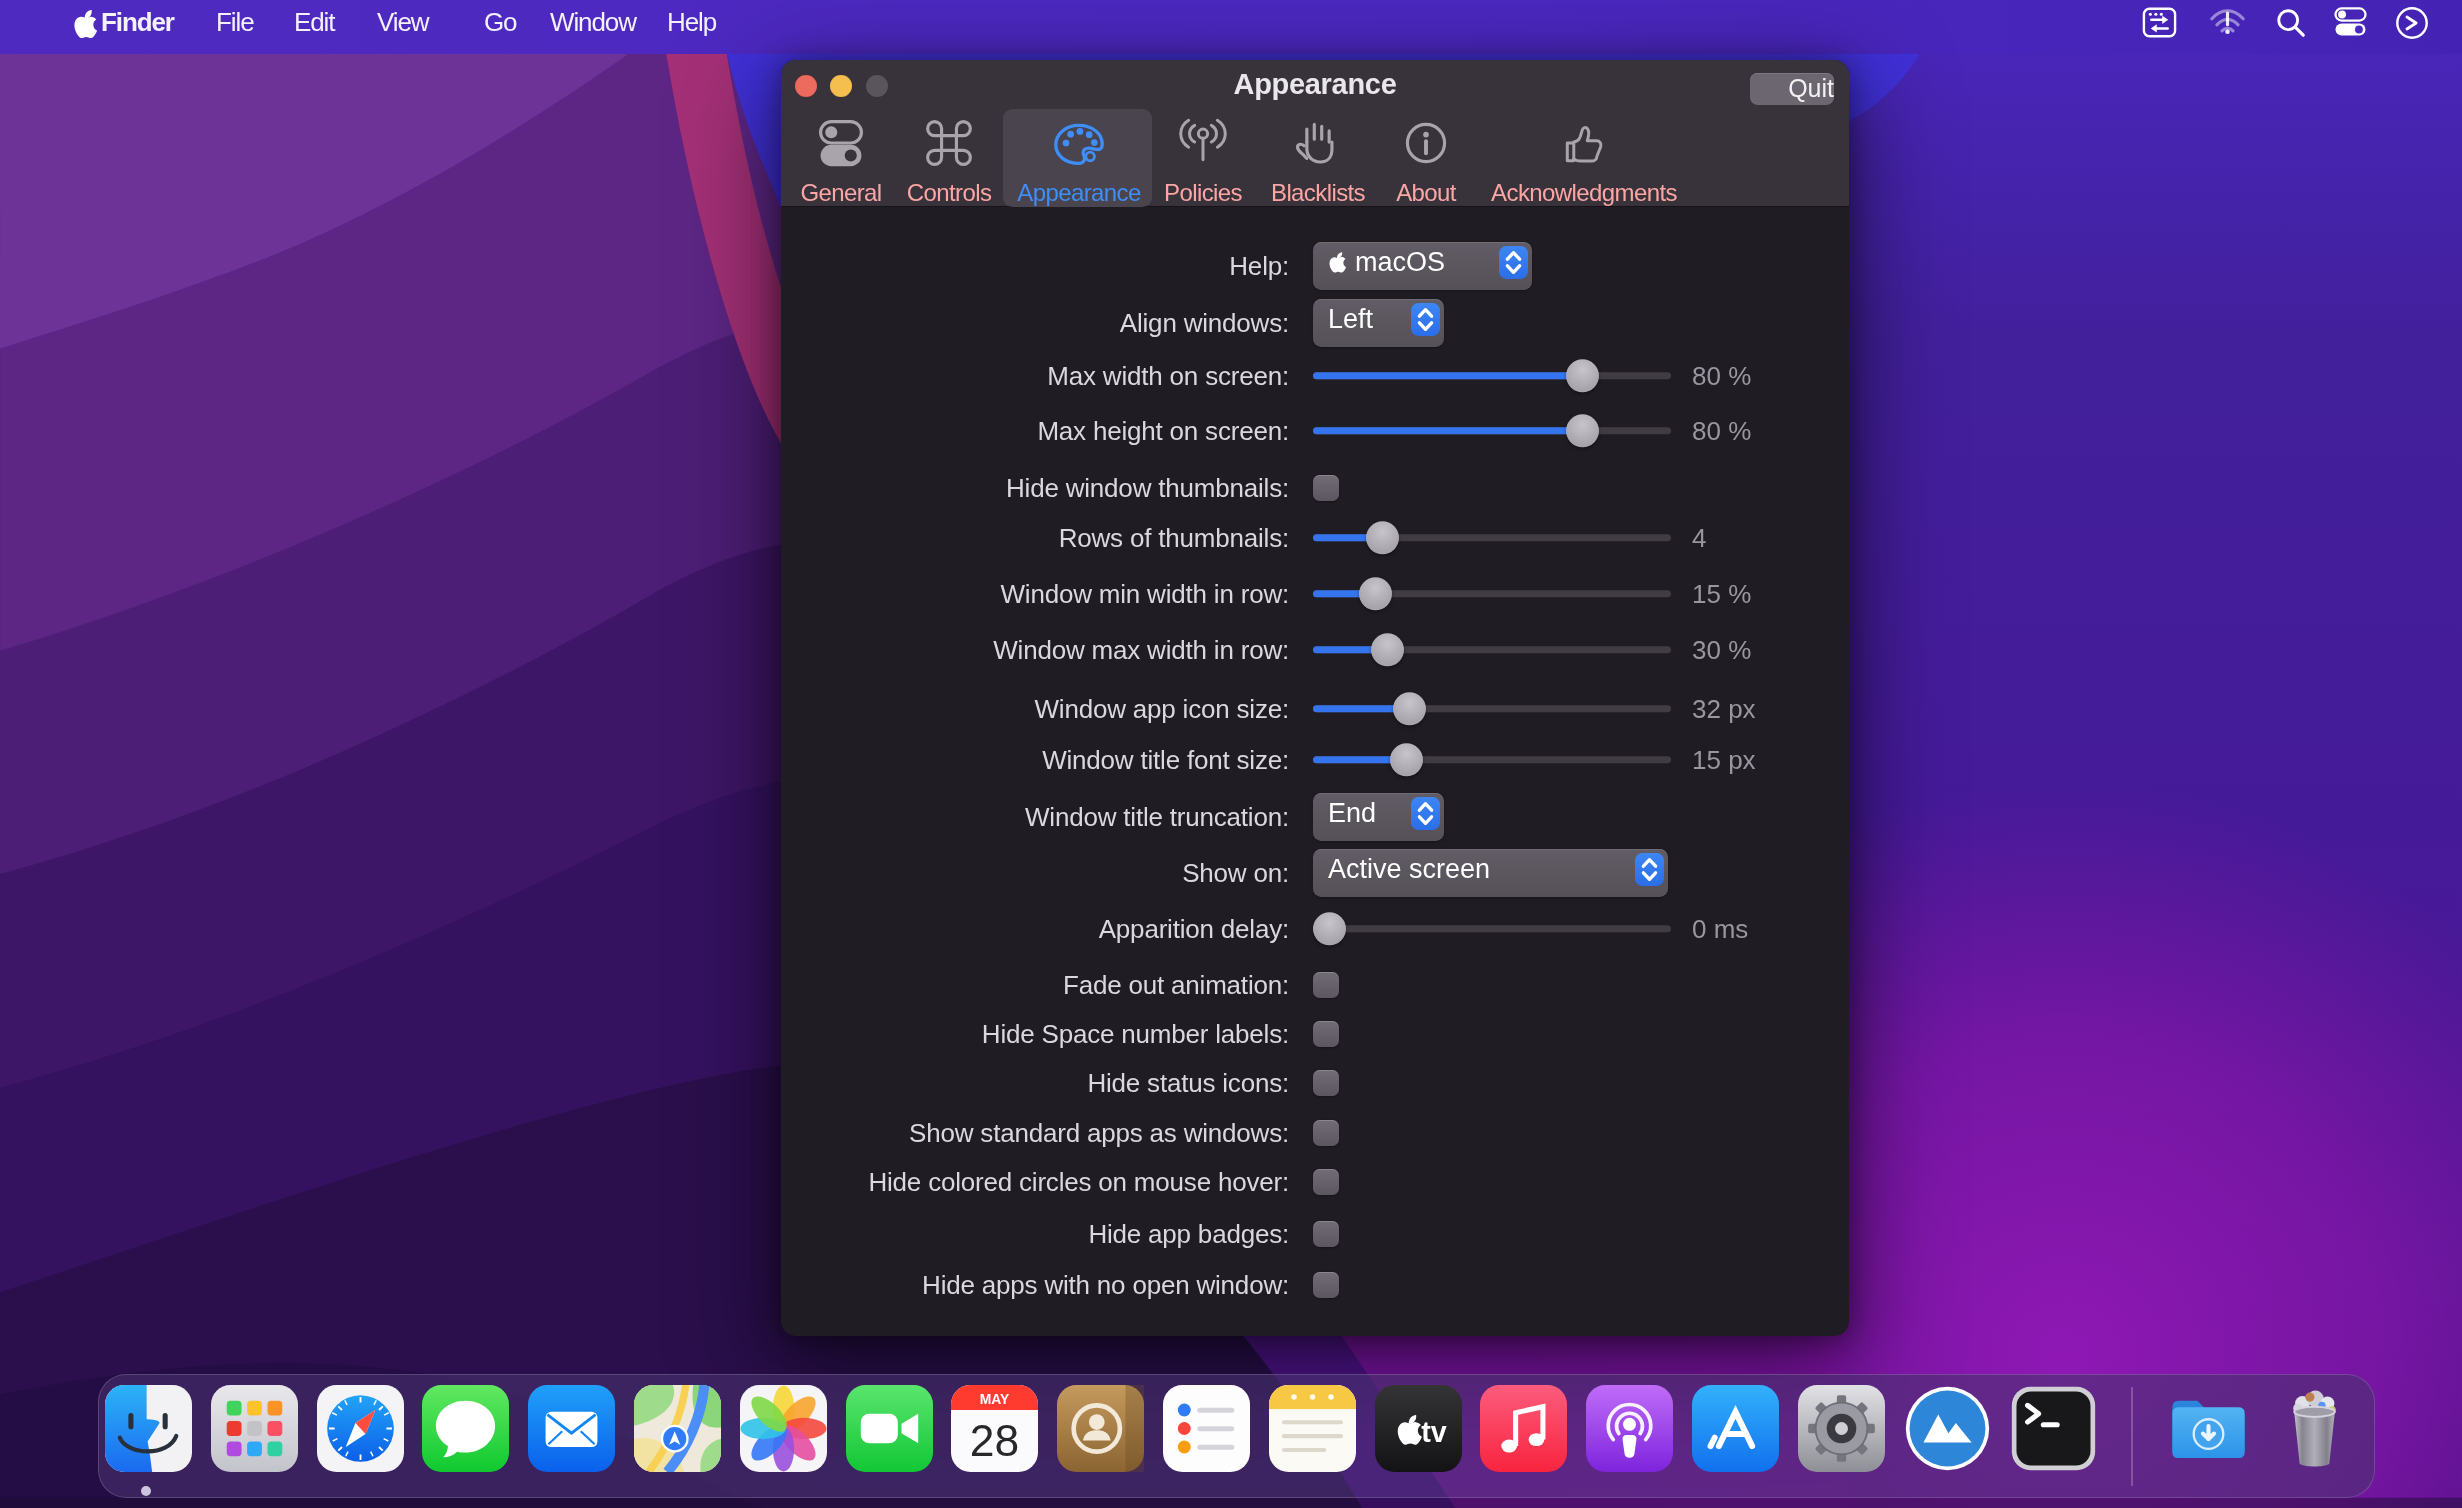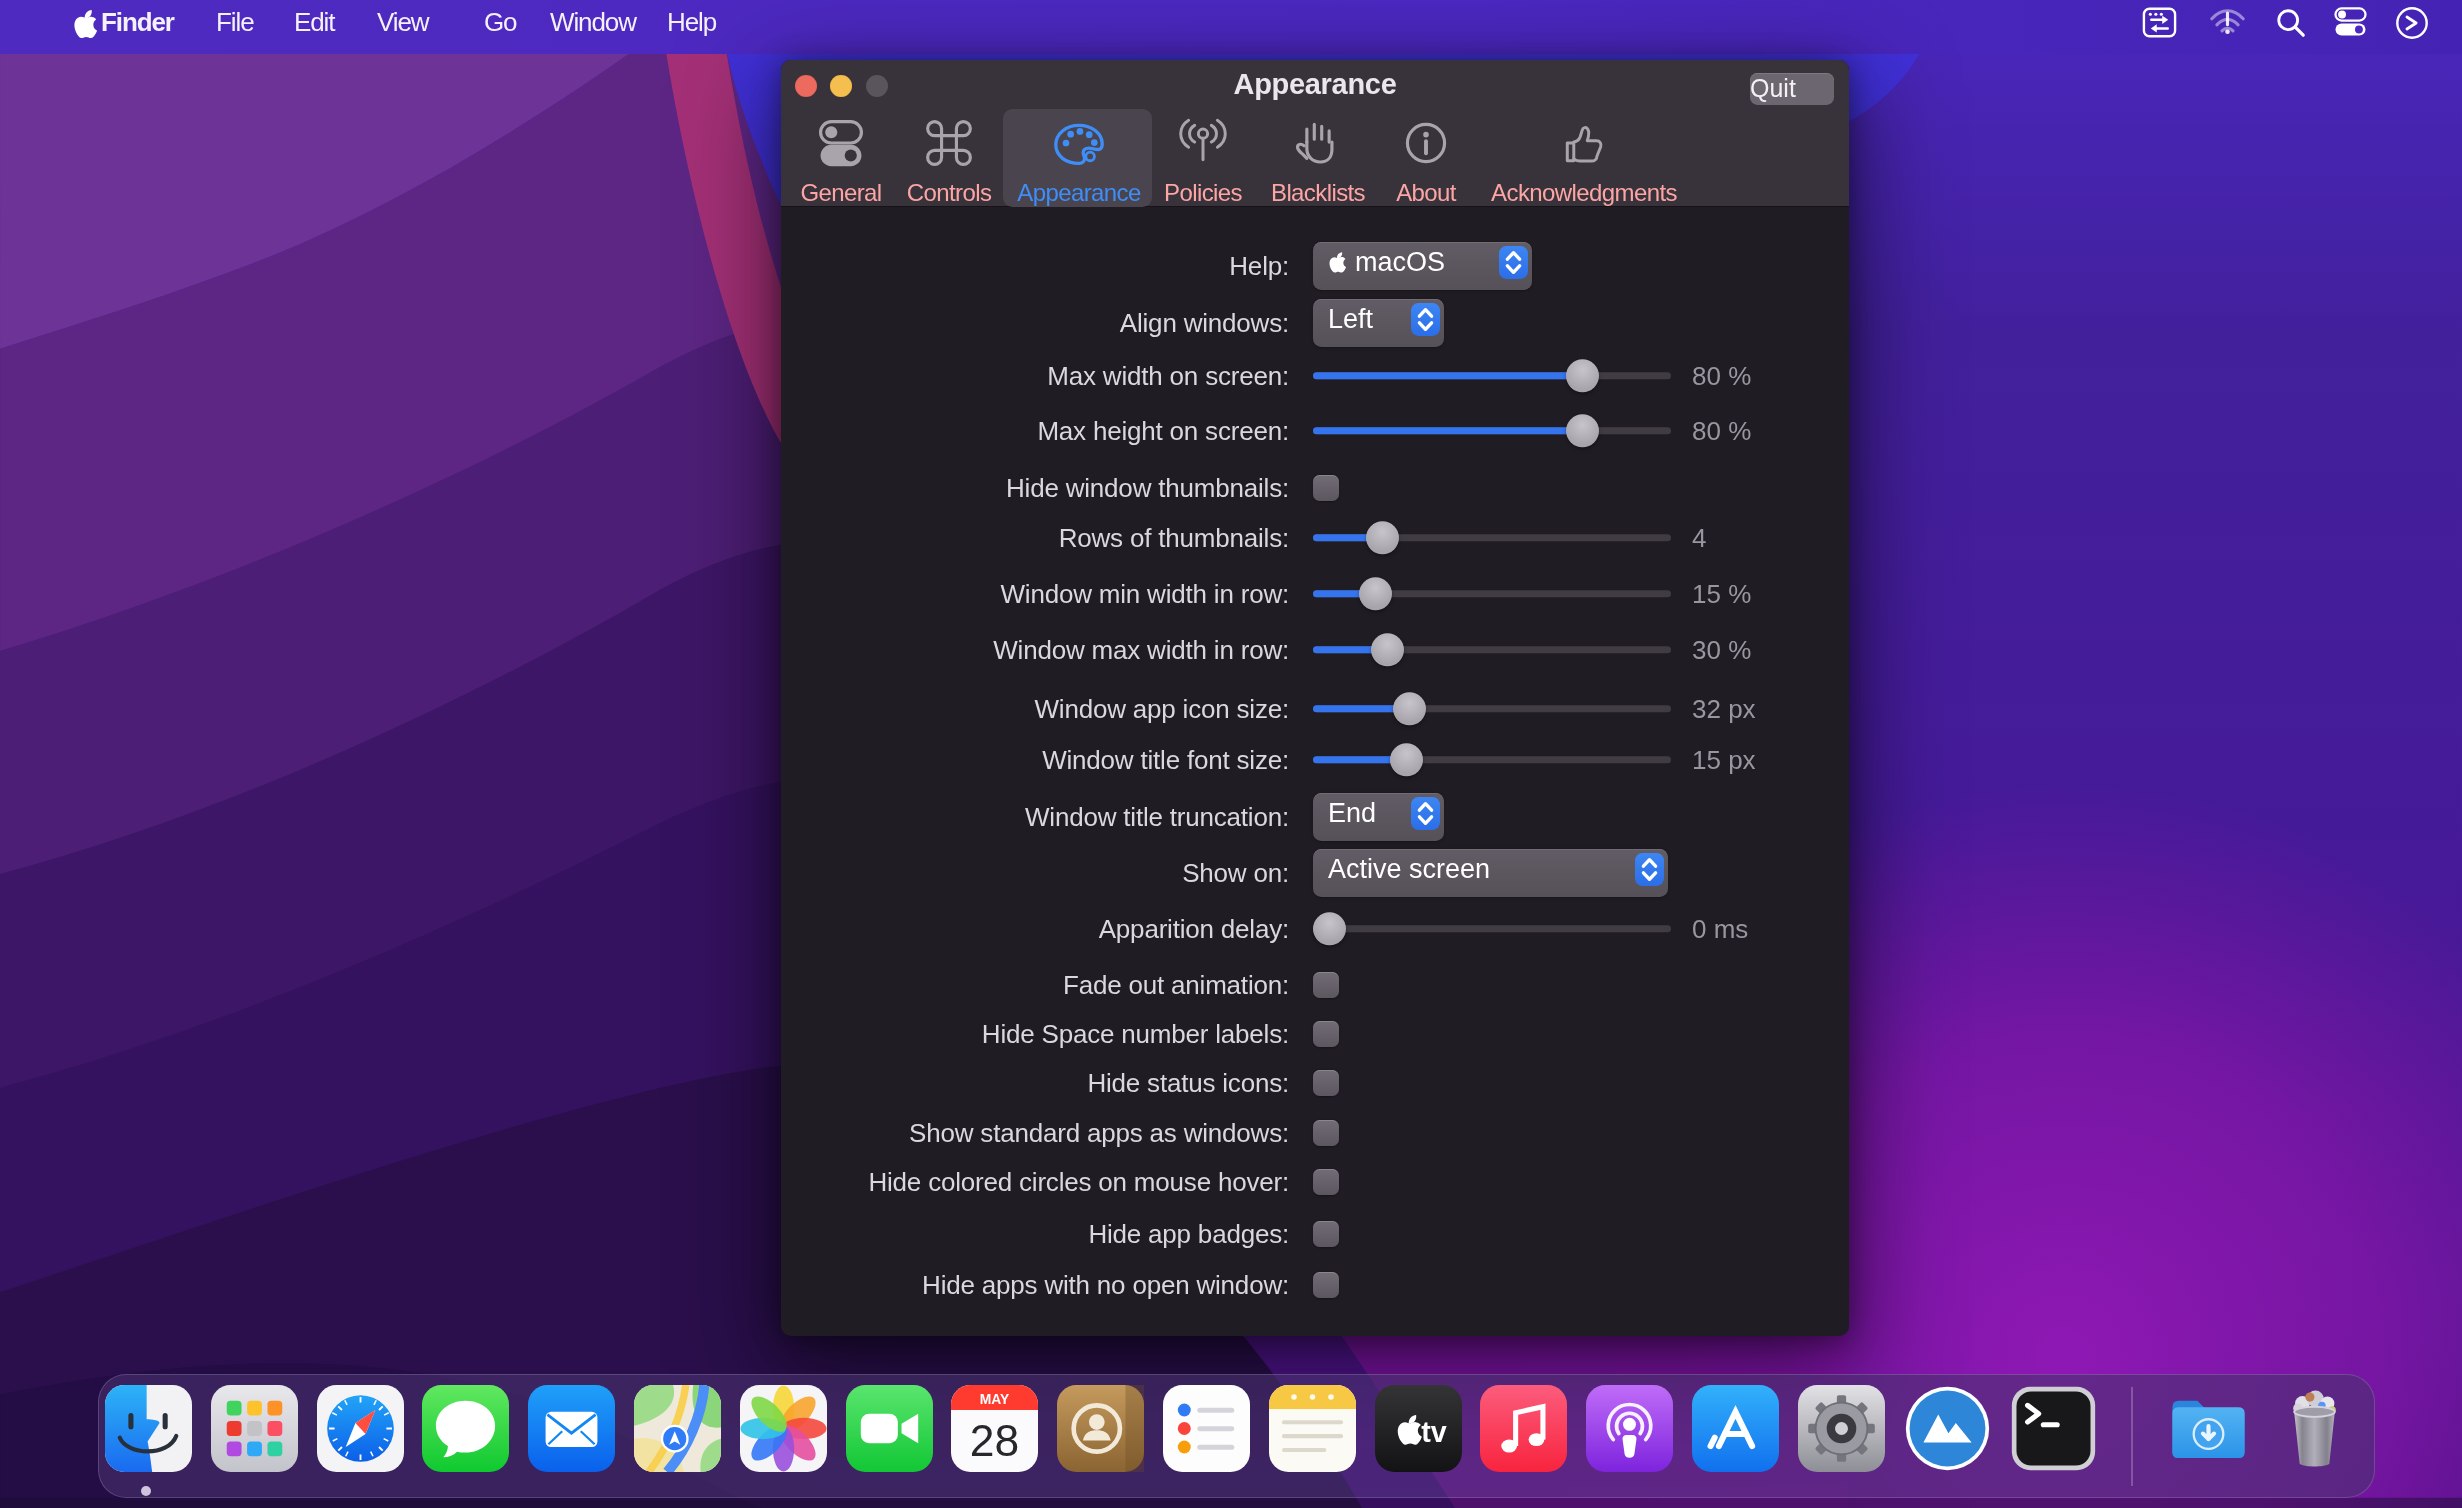--- a/index.html
+++ b/index.html
@@ -1,24 +1,24 @@
 <!DOCTYPE html>
 <html style="font-size:15px"><head><meta charset="utf-8">
 <style>
 *{margin:0;padding:0;box-sizing:border-box}
 html,body{width:2462px;height:1508px;overflow:hidden;background:#44209e;font-family:"Liberation Sans",sans-serif}
 #wp{position:absolute;left:0;top:0}
 #menubar{position:absolute;left:0;top:0;width:2462px;height:54px;background:linear-gradient(90deg,#4e2ac0,#4c28c2 60%,#4423b4);color:#f4f1fb;font-size:26px;letter-spacing:-1.1px}
 .mi{position:absolute;top:0;height:45px;line-height:45px;white-space:nowrap}
 .sic{position:absolute;top:5.6px}
-#win{position:absolute;left:781px;top:60px;width:1068px;height:1276px;border-radius:10px;overflow:hidden;box-shadow:0 28px 93px 11px rgba(0,0,0,.5),0 3.7px 28px rgba(0,0,0,.4);background:#201c23}
+#win{position:absolute;left:781px;top:60px;width:1068px;height:1276px;border-radius:15px;overflow:hidden;box-shadow:0 28px 93px 11px rgba(0,0,0,.5),0 3.7px 28px rgba(0,0,0,.4);background:#201c23}
 #tb{position:absolute;left:0;top:0;width:100%;height:147px;background:#38333a;border-bottom:0.9px solid #161218}
 .tl{position:absolute;top:15px;width:22px;height:22px;border-radius:50%}
 #title{position:absolute;left:0;top:8.4px;width:100%;text-align:center;font-size:29px;font-weight:bold;color:#e9e7ec;letter-spacing:-0.3px}
-#quit{position:absolute;left:969px;top:13px;width:84px;height:32px;border-radius:7.4px;background:#6b6670;color:#f2f1f4;font-size:25px;text-align:left;line-height:31px;box-shadow:inset 0 0.5px 0 rgba(255,255,255,.25)}
+#quit{position:absolute;left:969px;top:13px;width:84px;height:32px;border-radius:7.4px;background:#6b6670;color:#f2f1f4;font-size:25px;text-align:right;line-height:31px;box-shadow:inset 0 0.5px 0 rgba(255,255,255,.25)}
 .tab{position:absolute;top:49px;height:98px;text-align:center}
 .tab .tlab{position:absolute;left:50%;transform:translateX(-50%);top:70px;font-size:24px;color:#fca5a5;white-space:nowrap;letter-spacing:-0.6px}
 .tab svg{position:absolute;left:50%;transform:translateX(-50%);top:3.7px}
 #seltab{position:absolute;left:222px;top:49px;width:149px;height:98px;border-radius:9.3px;background:#49444d}
 .row{position:absolute;left:0;width:1068px;height:0}
 .lbl{position:absolute;left:0;width:508px;text-align:right;transform:translateY(-50%);font-size:26px;color:#dad7dd;letter-spacing:-0.2px;white-space:nowrap}
 .track{position:absolute;left:532px;width:358px;height:7.4px;transform:translateY(-50%);background:#413c44;border-radius:3.7px}
 .fill{position:absolute;left:0;top:0;height:7.4px;background:#3574ef;border-radius:3.7px}
 .thumb{position:absolute;top:3.7px;width:33px;height:33px;margin-left:-16.7px;margin-top:-16.7px;border-radius:50%;background:radial-gradient(circle at 50% 32%,#c7c4ca,#a8a4ac 70%);box-shadow:0 1.9px 3.7px rgba(0,0,0,.35)}
 .val{position:absolute;left:911px;transform:translateY(-50%);font-size:26px;color:#9a96a0;white-space:nowrap}

